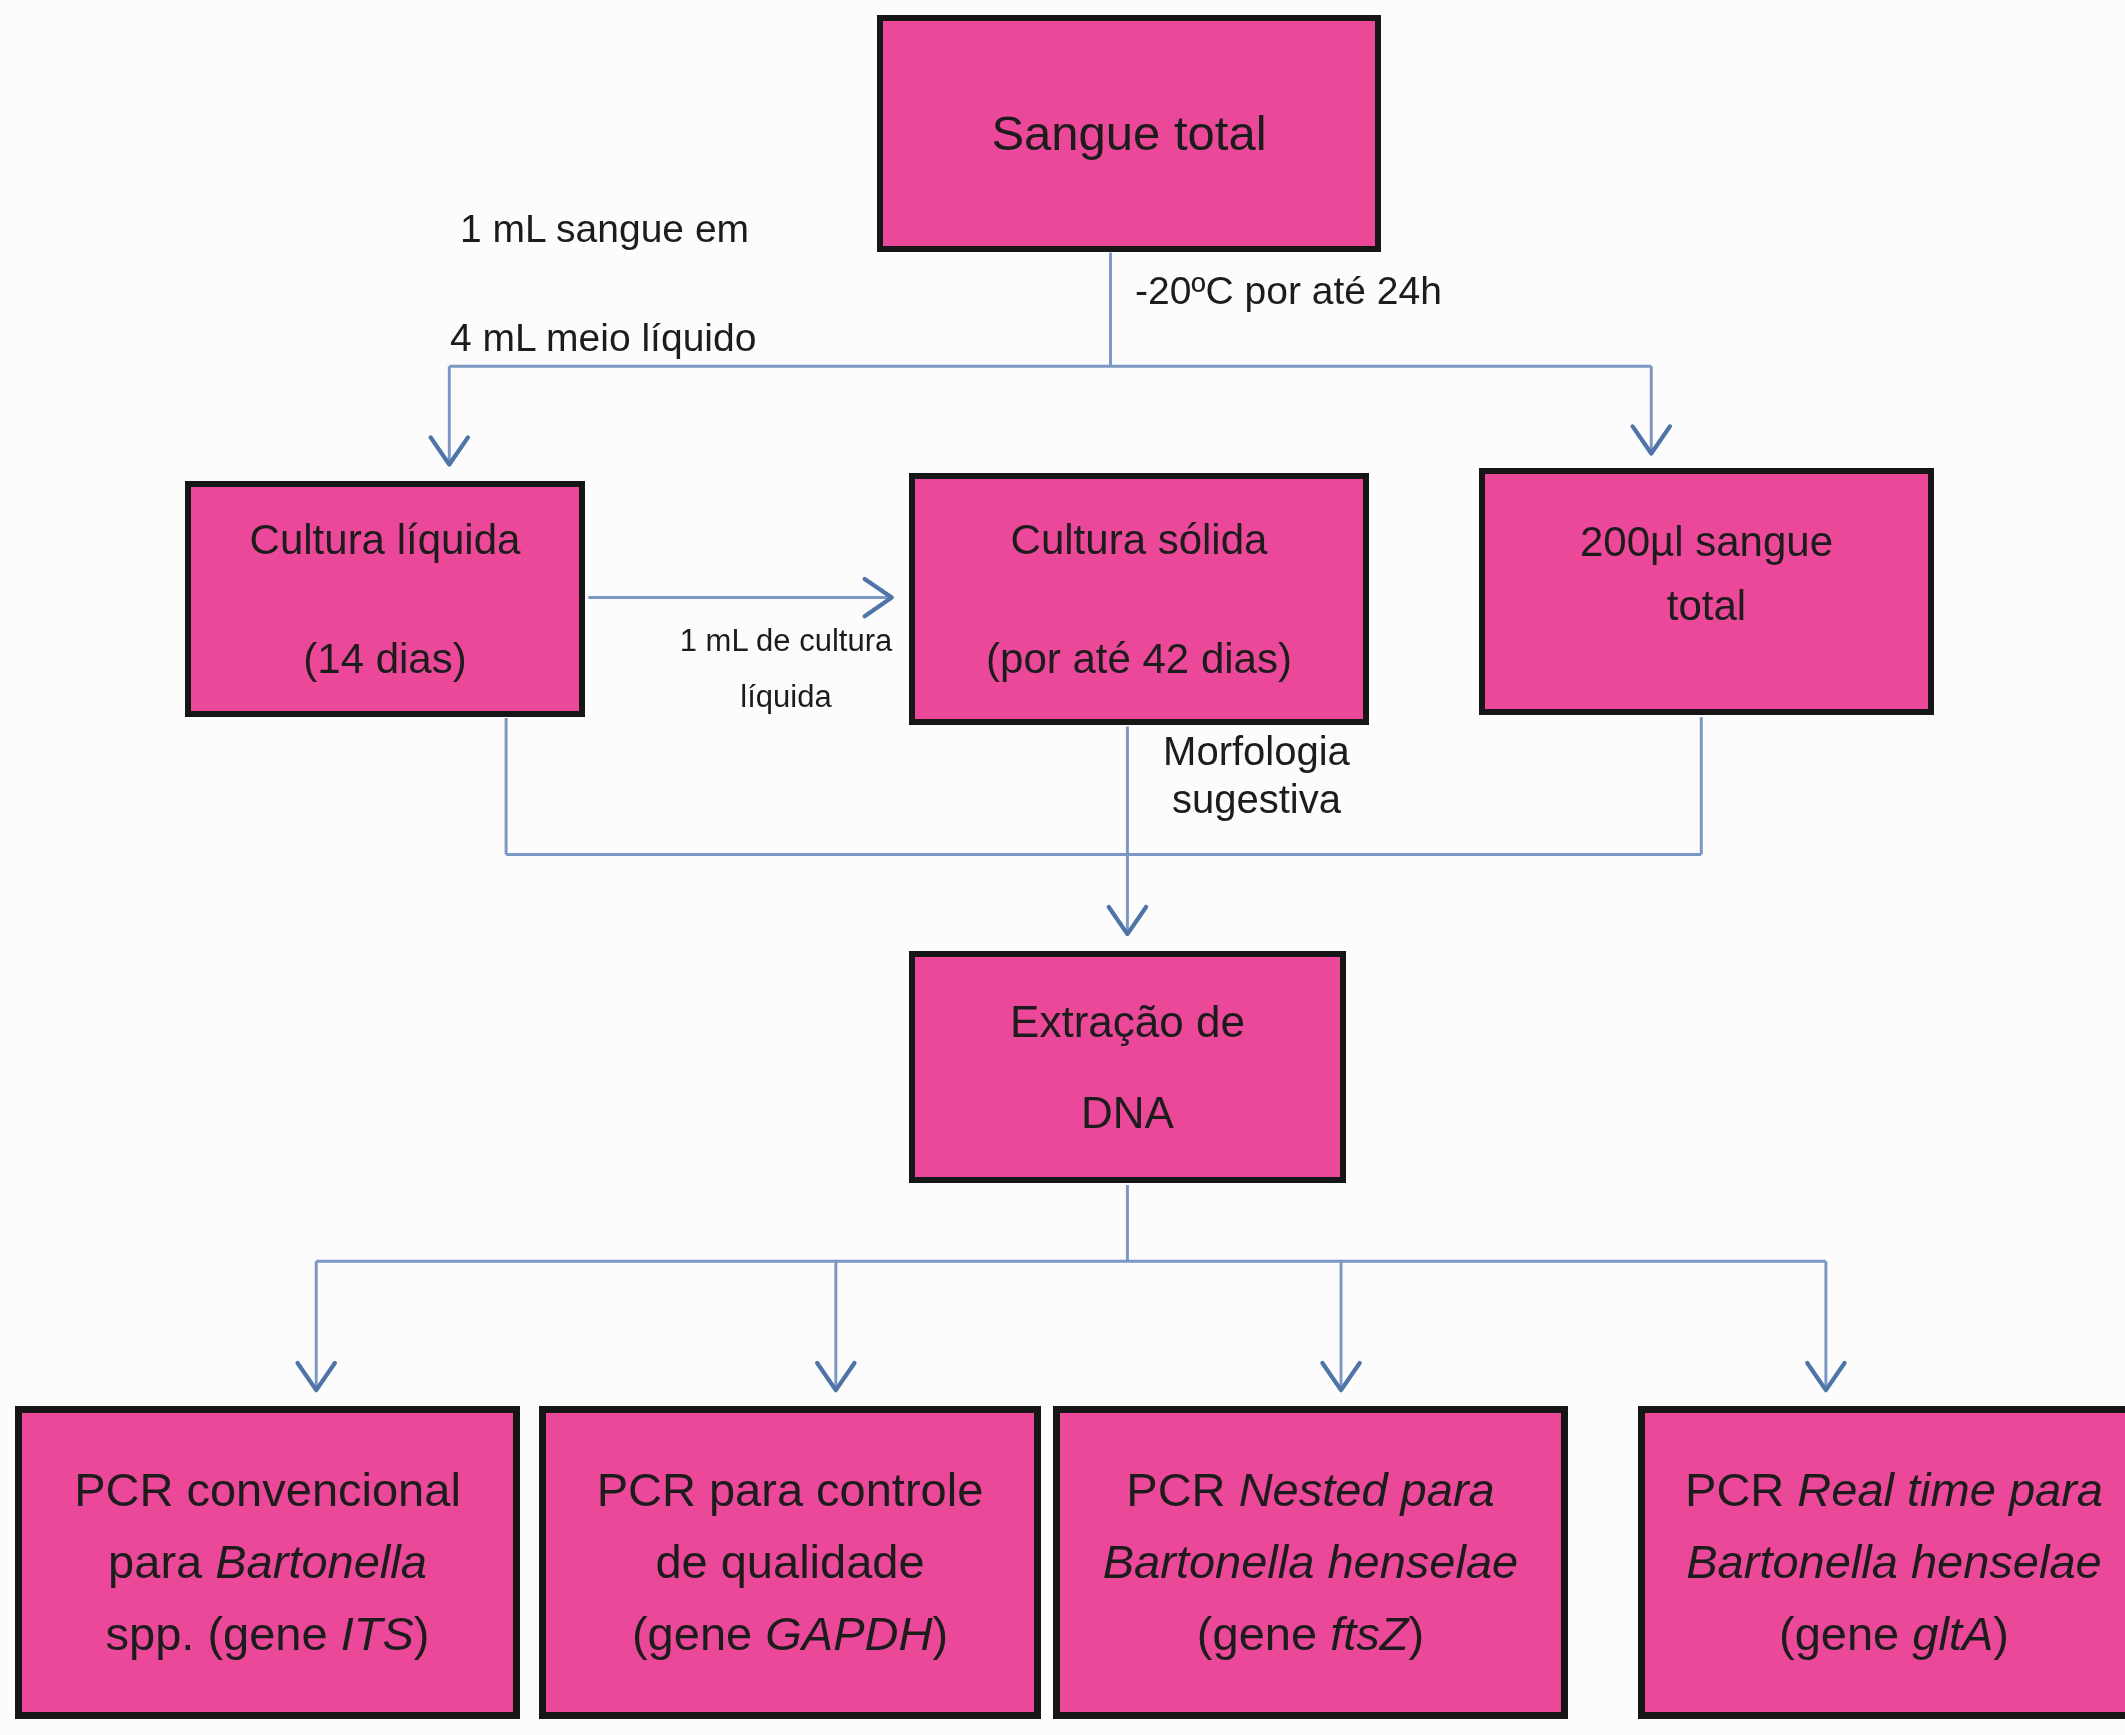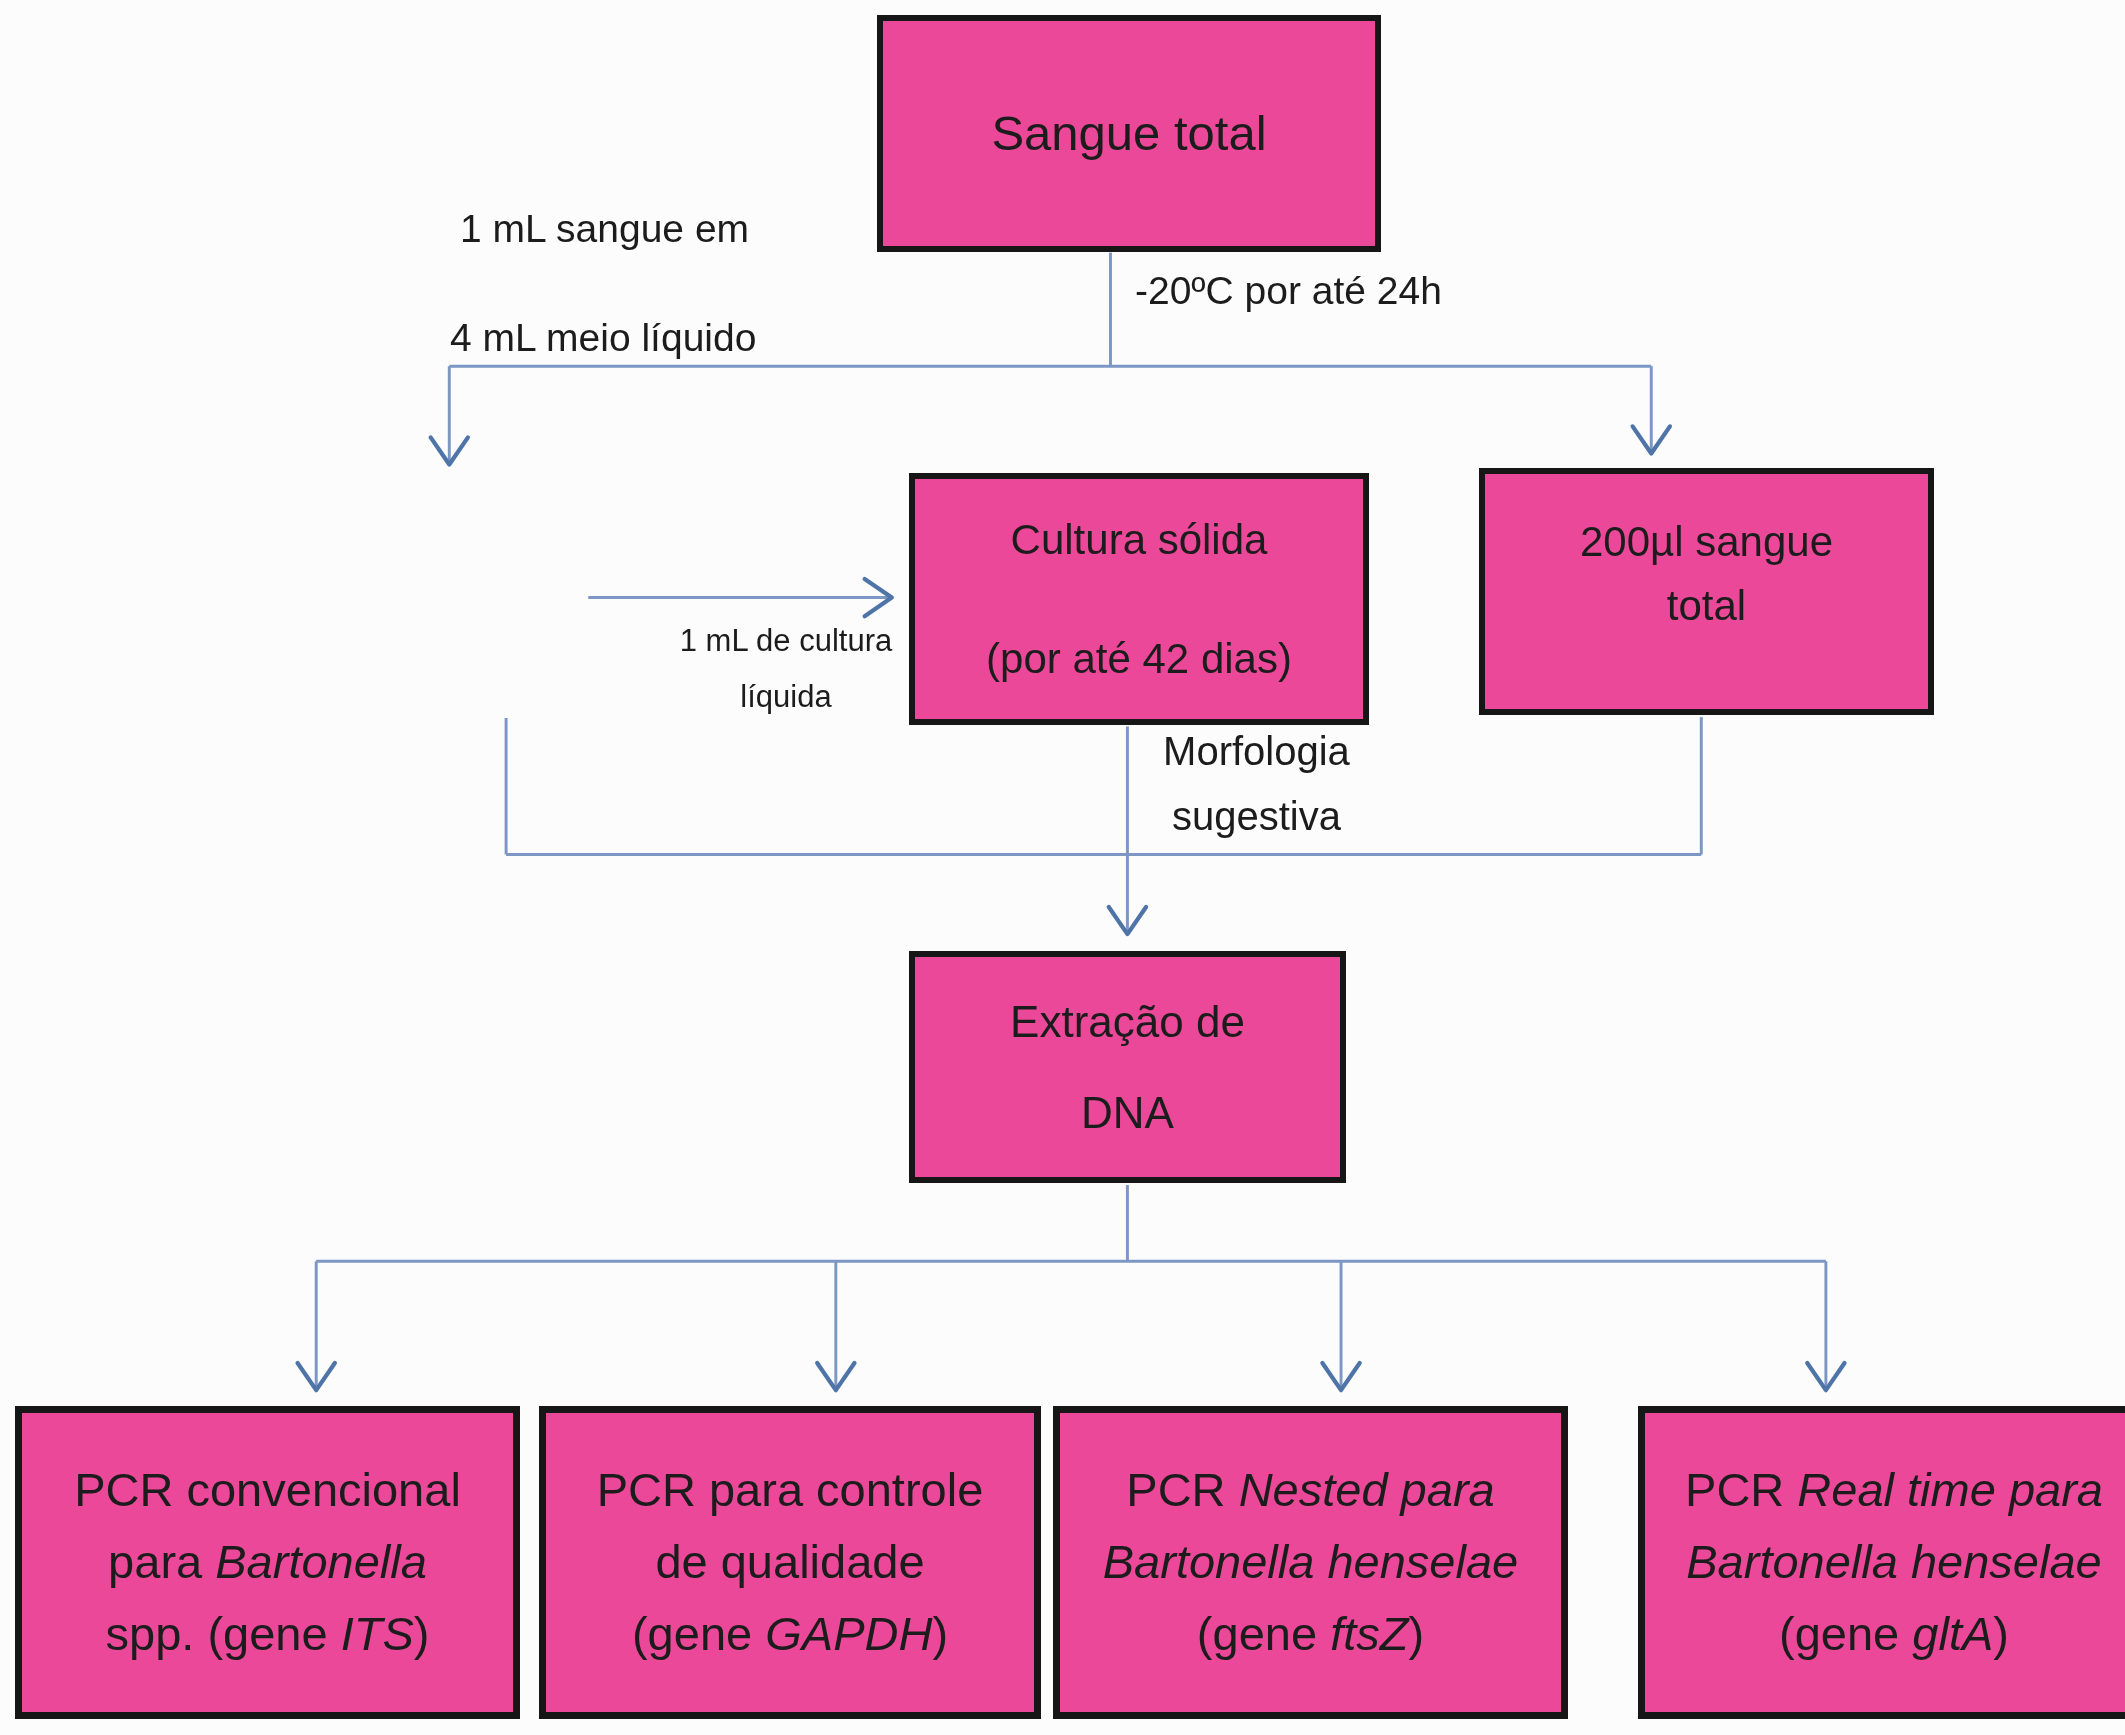--- a/index.html
+++ b/index.html
@@ -30,21 +30,21 @@
   .gap-lg .line + .line{margin-top:72px;}
   .gap-sm .line + .line{margin-top:16px;}
   .gap-md .line + .line{margin-top:34px;}
   .box-pcr .line + .line{margin-top:19.5px;}
   .pad-b{padding-bottom:36px;}
   .lbl{position:absolute;font-size:39px;white-space:nowrap;line-height:1.1;}
   .lbl-center{text-align:center;white-space:normal;}
   .lbl-sm{font-size:31px;}
   .lbl-sm .line + .line{margin-top:22px;}
   .lbl-mo{font-size:40px;}
-  .lbl-mo .line + .line{margin-top:21px;}
+  .lbl-mo .line + .line{margin-top:4px;}
   i{font-style:italic;}
 </style>
 </head>
 <body>
 
 <div class="canvas">
 
   <svg class="connectors" viewBox="0 0 2508 2048">
     <path class="edge" d="M1310 298 V432"></path>
     <path class="edge" d="M530 432 H1948"></path>
@@ -68,20 +68,24 @@
     <path class="edge" d="M1582 1488 V1638"></path>
     <polyline class="head" points="1560,1608 1582,1640 1604,1608"></polyline>
     <path class="edge" d="M2154 1488 V1638"></path>
     <polyline class="head" points="2132,1608 2154,1640 2176,1608"></polyline>
   </svg>
 
   <div class="box box-top" style="left:877px;top:15.3px;width:504px;height:237px;">
       <div class="line"><span>Sangue total</span></div>
     </div>
 
+  <div class="box box-mid gap-lg" style="left:185px;top:481px;width:400px;height:236px;">
+      <div class="line"><span>Cultura líquida</span></div>
+      <div class="line"><span>(14 dias)</span></div>
+    </div>
 
   <div class="box box-mid gap-lg" style="left:909px;top:473px;width:460px;height:252px;">
       <div class="line"><span>Cultura sólida</span></div>
       <div class="line"><span>(por até 42 dias)</span></div>
     </div>
 
   <div class="box box-mid gap-sm pad-b" style="left:1479px;top:468px;width:455px;height:247px;">
       <div class="line"><span>200µl sangue</span></div>
       <div class="line"><span>total</span></div>
     </div>

